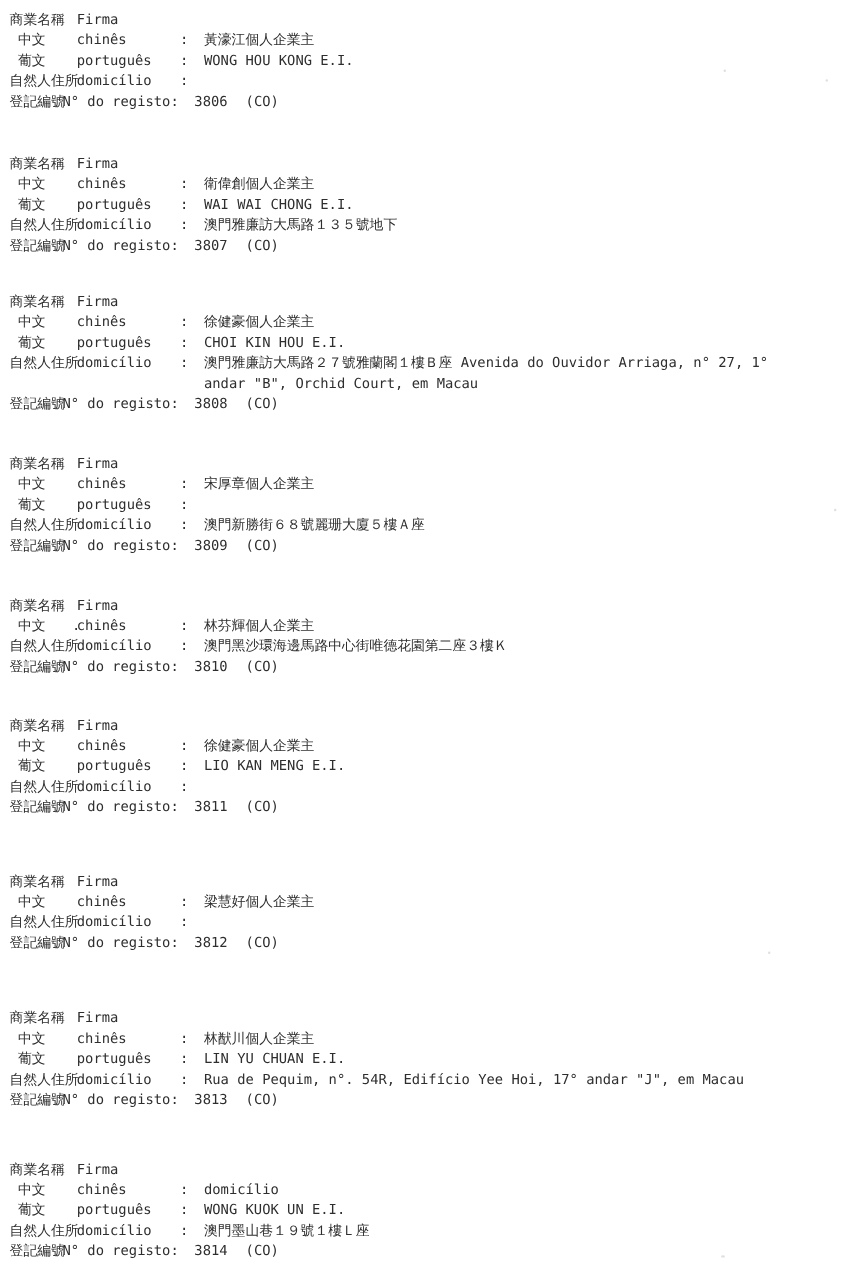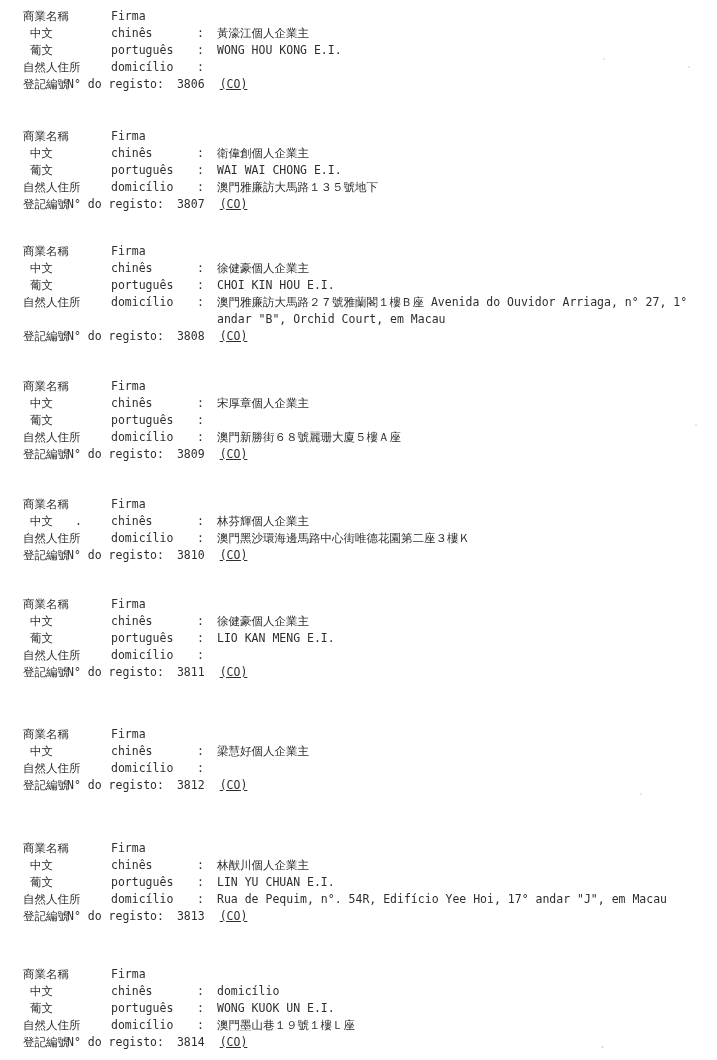--- a/index.html
+++ b/index.html
@@ -14,21 +14,21 @@
   body {
     font-family: "DejaVu Sans Mono", "Liberation Mono", monospace;
     font-size: 11.5px;
     color: #2e2e2e;
     -webkit-font-smoothing: antialiased;
   }
   .page {
     position: relative;
     width: 717px;
     height: 1060px;
-    padding: 8px 0 0 23px;
+    padding: 8px 0 0 8px;
     box-sizing: border-box;
   }
   .entry { margin-bottom: 38px; }
   .entry:nth-child(1) { margin-bottom: 35px; }
   .entry:nth-child(2) { margin-bottom: 30px; }
   .entry:nth-child(3) { margin-bottom: 33px; }
   .entry:nth-child(4) { margin-bottom: 33px; }
   .entry:nth-child(5) { margin-bottom: 32px; }
   .entry:nth-child(6) { margin-bottom: 45px; }
   .entry:nth-child(7) { margin-bottom: 46px; }
@@ -36,31 +36,31 @@
   .entry:nth-child(9) { margin-bottom: 0; }
 
   .row {
     display: flex;
     align-items: flex-start;
     line-height: 17px;
     white-space: pre;
   }
   .c1  { flex: none; width: 56px; overflow: visible; }
   .ind { padding-left: 7px; box-sizing: border-box; }
-  .c2  { flex: none; width: 86px; margin-left: 32px; }
+  .c2  { flex: none; width: 86px; }
   .colon { flex: none; width: 20px; }
   .value {
     flex: none;
     max-width: 500px;
     white-space: pre-wrap;
     line-height: 17px;
   }
   .c1r { flex: none; width: 44px; }
   .regnum { margin-left: 13px; }
-  .regsuffix { margin-left: 15px; text-decoration: underline; }
+  .regsuffix { margin-left: 15px; }
   .dot { margin-left: 22px; }
 
   
   .speck {
     position: absolute;
     width: 2px; height: 2px;
     background: #b9b9b9;
     border-radius: 50%;
     opacity: 0.45;
   }

